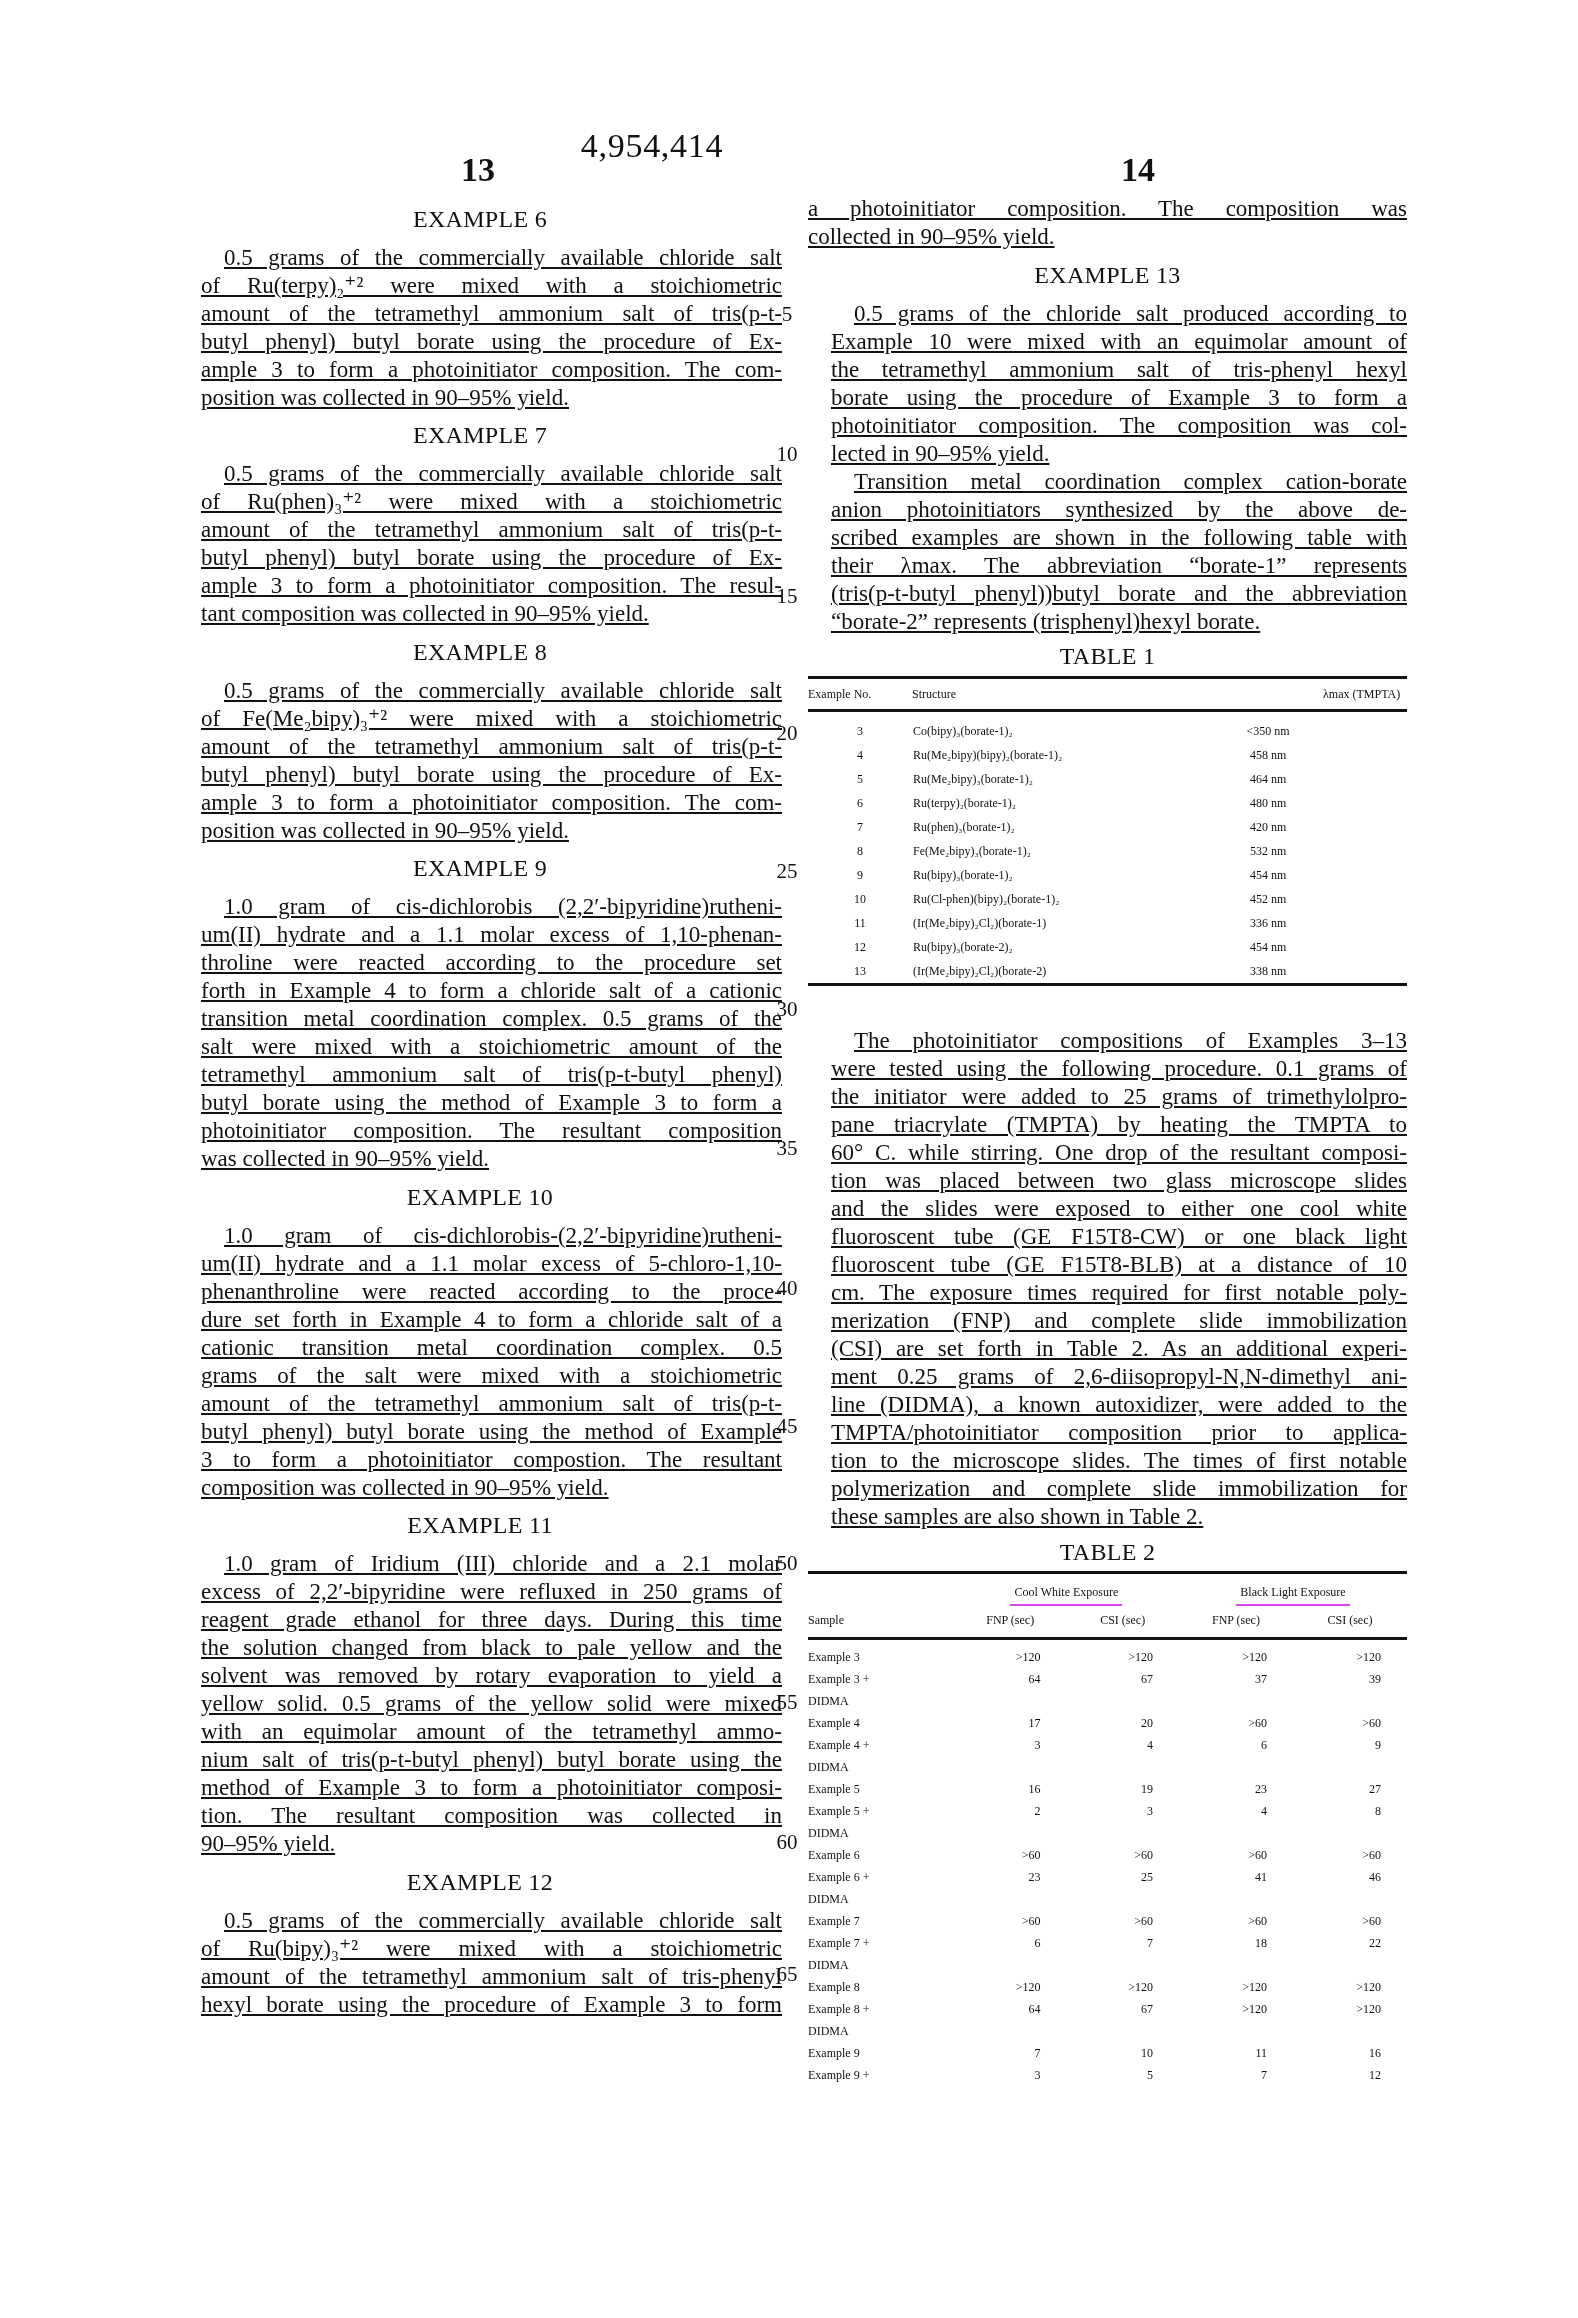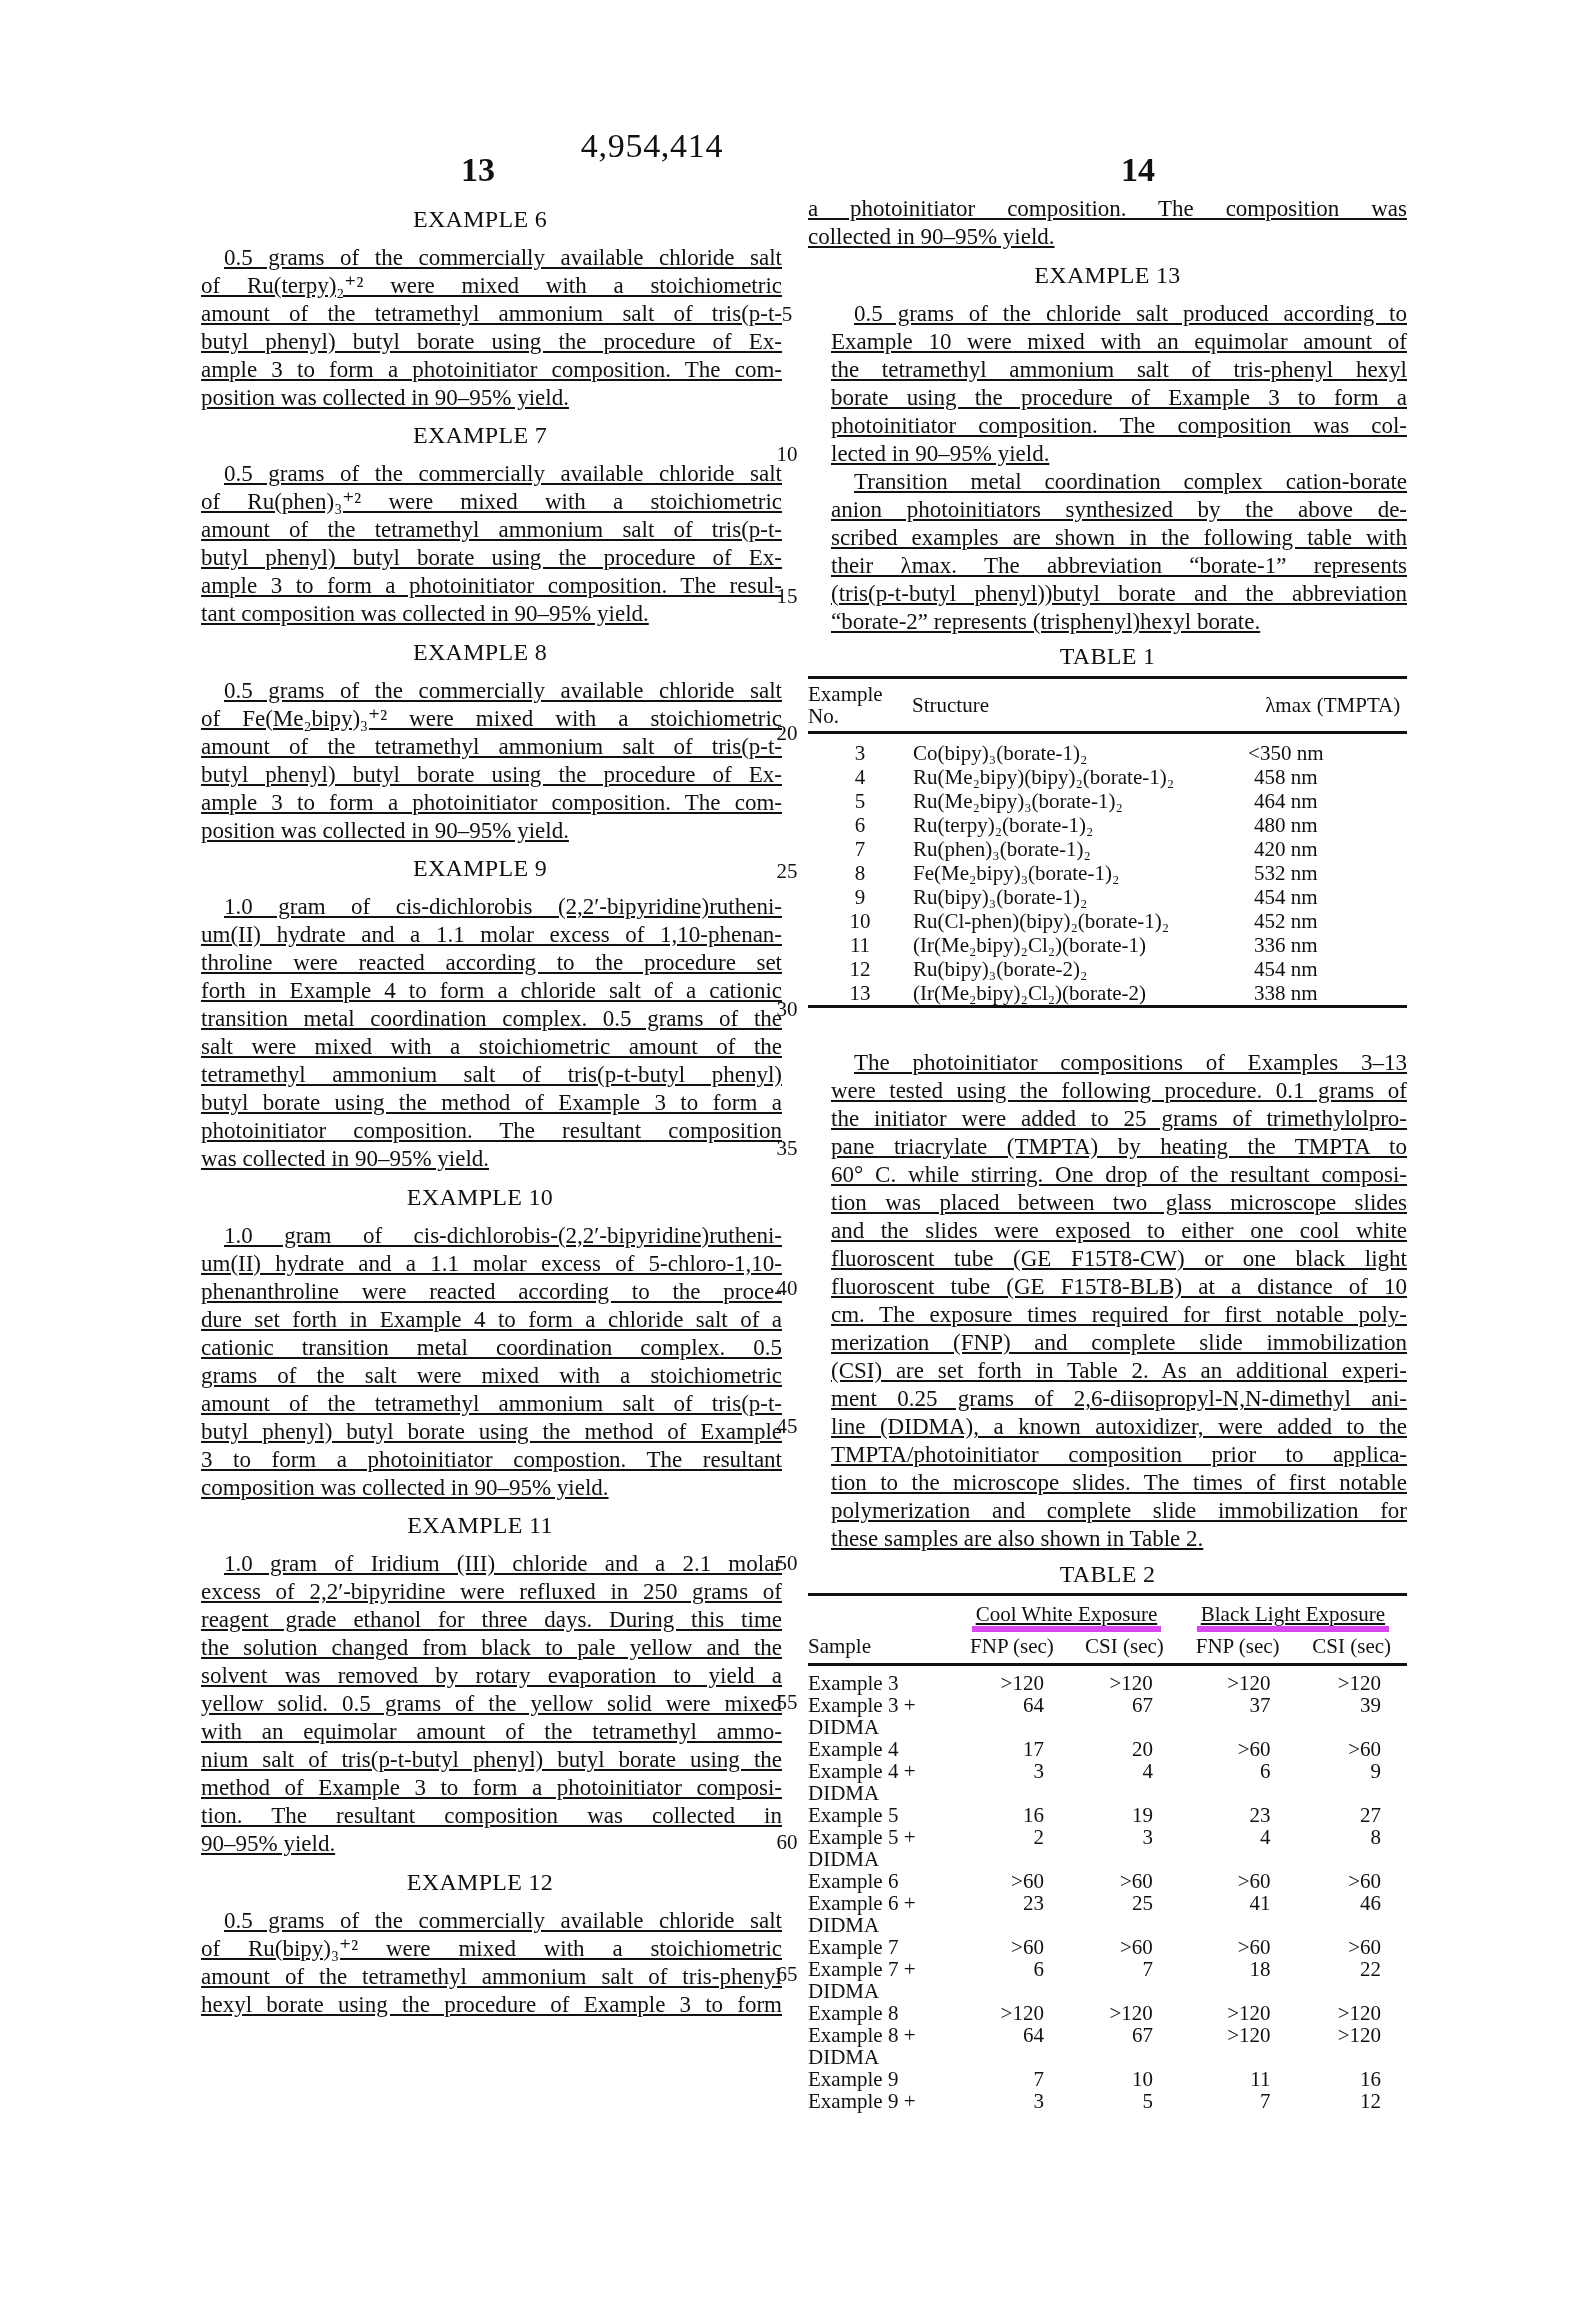--- a/index.html
+++ b/index.html
@@ -18,33 +18,33 @@
   .heading { text-align: center; margin: 9.5px 0 11px 0; font-size: 24px; letter-spacing: 0.3px; }
   .para { text-align: justify; text-indent: 23px; margin: 0; text-decoration: underline; }
   .para.noindent { text-indent: 0; }
   .para .line { display: block; text-align: justify; text-align-last: justify; white-space: nowrap; }
   .para .line.last { text-align-last: left; }
 
   .gutter { position: absolute; left: 0; width: 1578px; top: 0; height: 2319px; pointer-events: none; }
   .lnum { position: absolute; font-size: 21px; left: 770px; width: 34px; text-align: center; }
 
   .table-title { text-align: center; font-size: 24px; margin: 6.8px 0 5.4px 0; letter-spacing: 0.3px; }
-  table.t1, table.t2 { width: 100%; border-collapse: collapse; font-size: 21px; line-height: 22px; }
+  table.t1, table.t2 { width: 100%; border-collapse: collapse; font-size: 12px; line-height: 22px; }
   table.t1 thead tr th, table.t2 thead tr th { font-weight: normal; text-align: left; }
   .rule-top { border-top: 3.4px solid #111; }
   .rule-bottom { border-bottom: 3.4px solid #111; }
   table.t1 th { padding: 4.1px 0 4.1px 0; }
   table.t1 td.num { text-align: center; width: 102px; }
   table.t1 td.lam { text-align: center; padding-right: 68px; }
   table.t1 th.lamh { text-align: right; padding-right: 6.8px; }
   table.t1 tbody tr:first-child td { padding-top: 8.2px; }
 
   table.t2 th, table.t2 td { padding: 0; }
   table.t2 th.grp { text-align: center; padding-top: 6.8px; }
-  table.t2 th.grp span { display: inline-block; border-bottom: 6px solid #d946ef; padding: 0 4.1px 1.4px 4.1px; text-decoration: underline; }
+  table.t2 th.grp span { display: inline-block; border-bottom: 2px solid #d946ef; padding: 0 4.1px 1.4px 4.1px; }
   table.t2 td.v { text-align: right; padding-right: 26px; }
   table.t2 td.s { width: 146px; }
   table.t2 thead tr.sub th { padding: 2.7px 0 5.4px 0; text-align: center; }
   table.t2 thead tr.sub th:first-child { text-align: left; }
   table.t2 tbody tr:first-child td { padding-top: 6.8px; }
   .gap { height: 41px; }
 </style>
 </head>
 <body>
 

